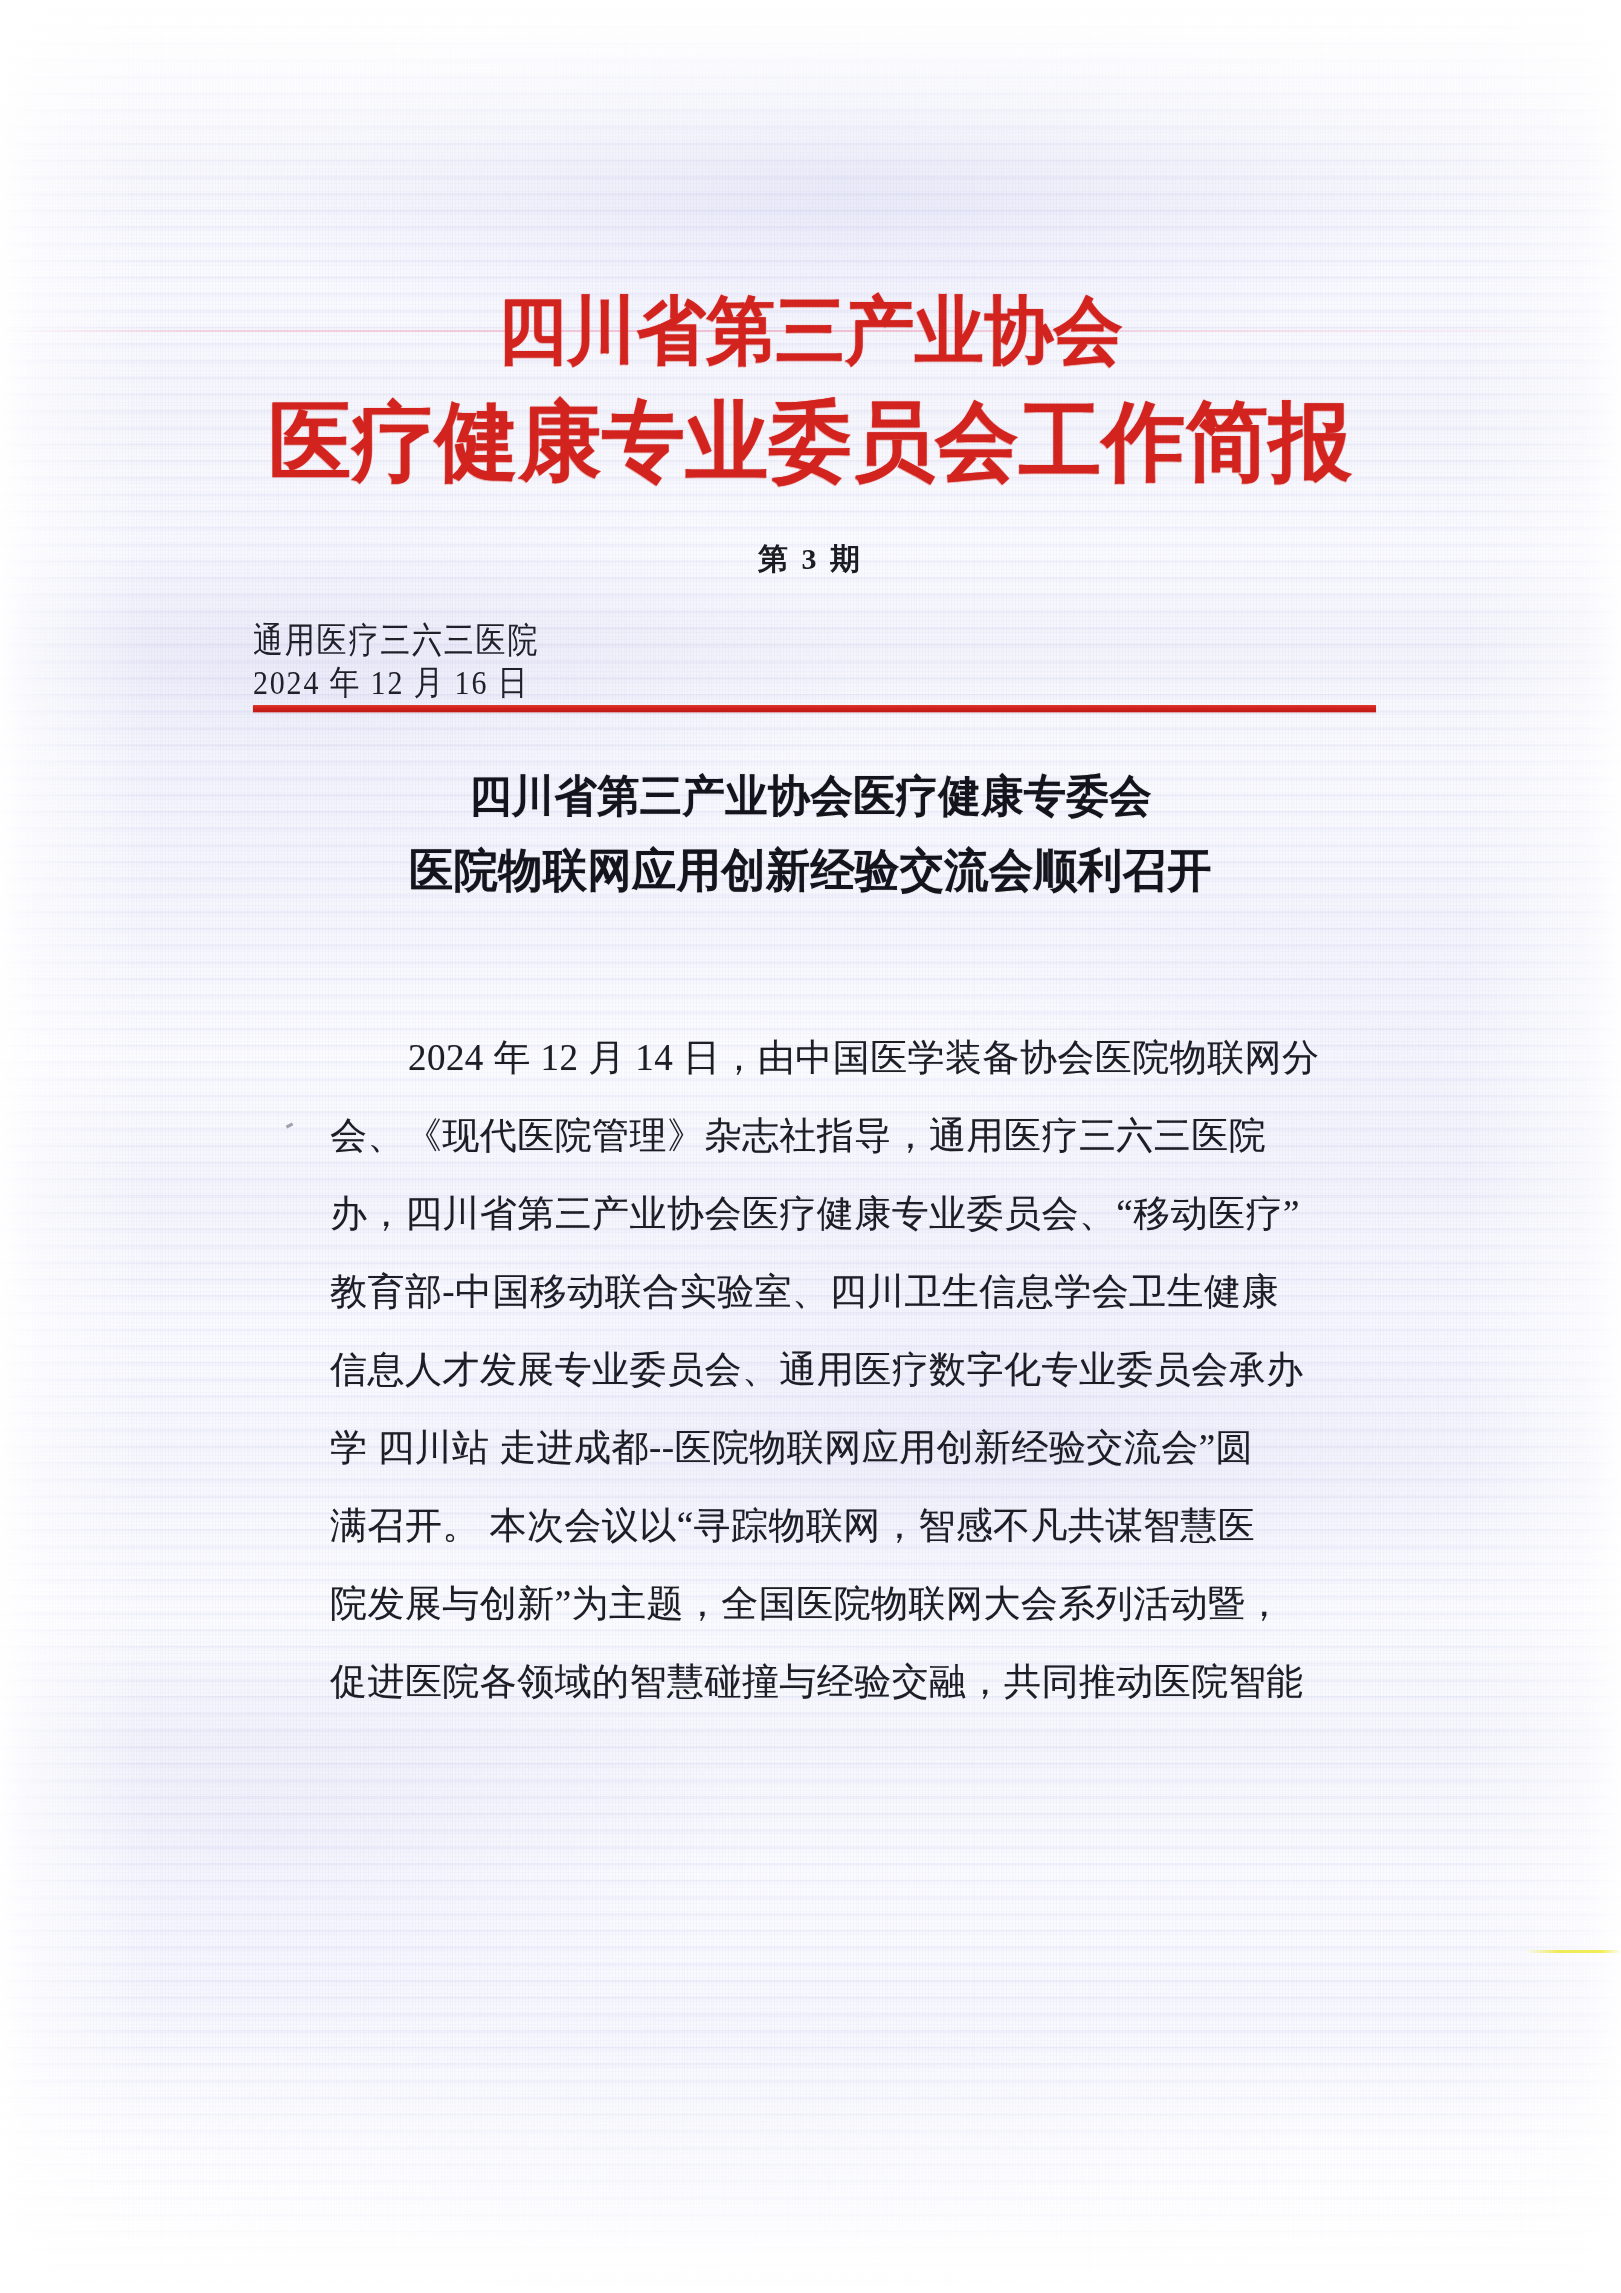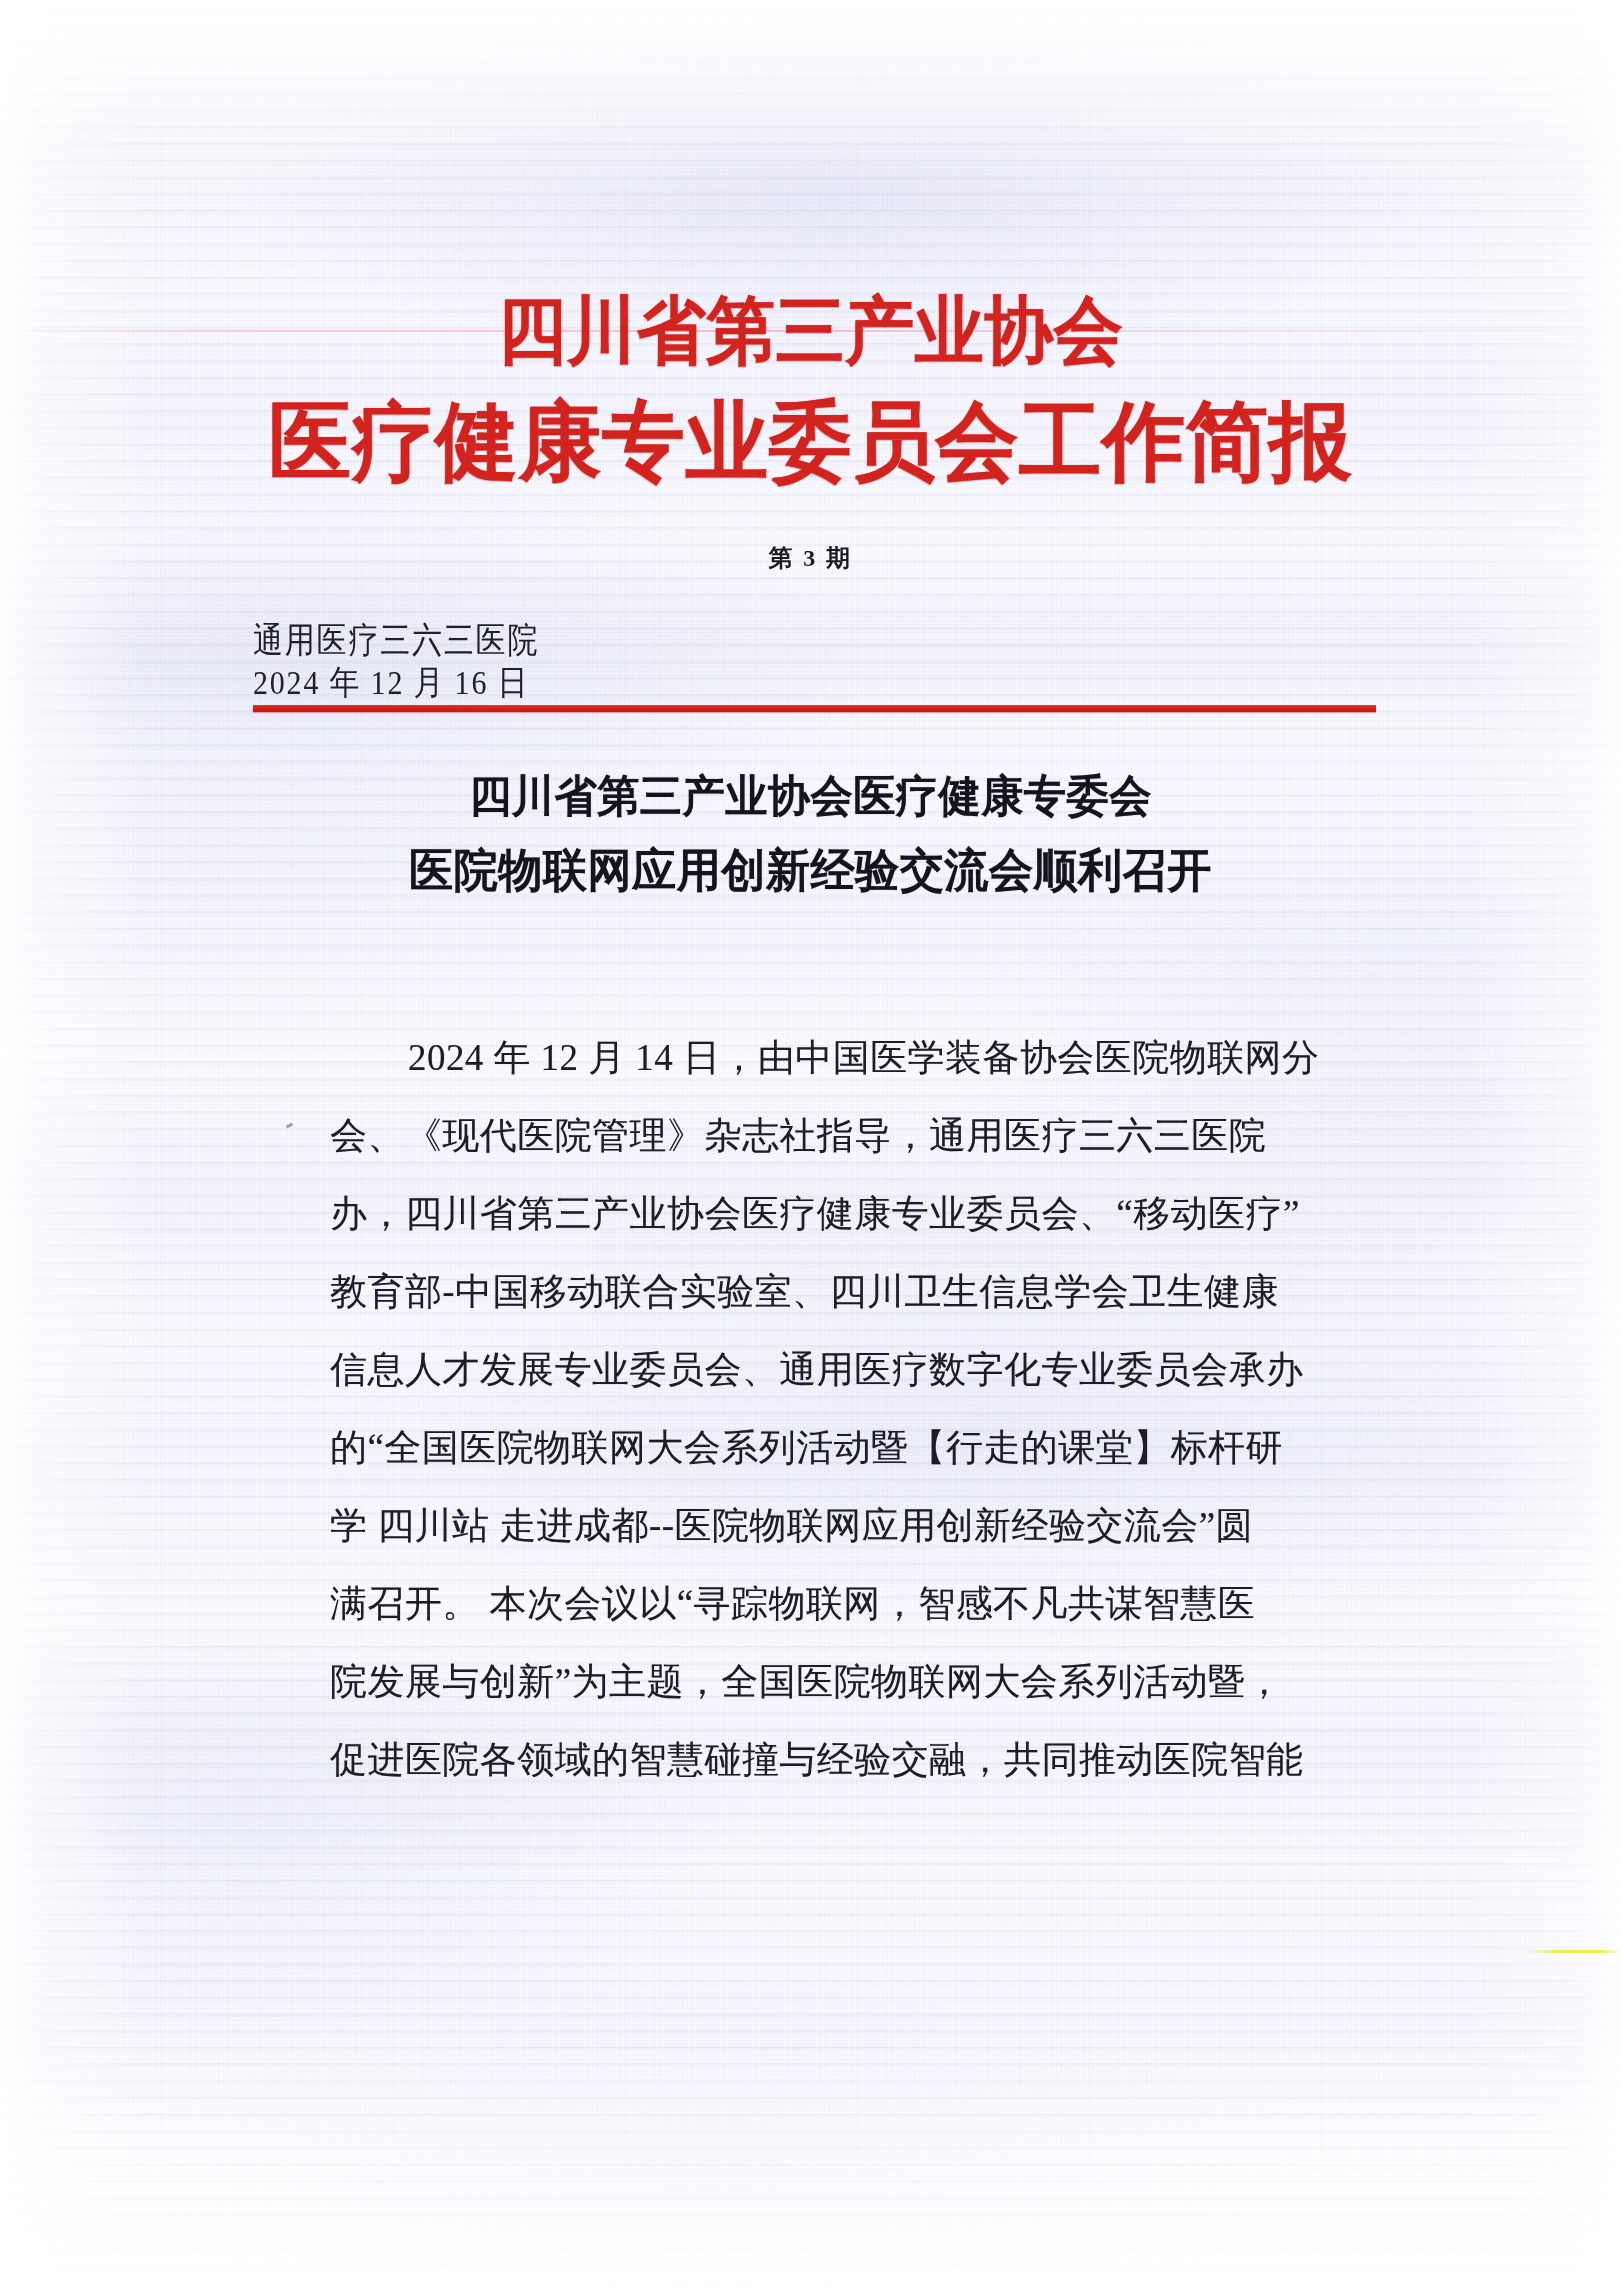--- a/index.html
+++ b/index.html
@@ -152,21 +152,21 @@
     font-size: 86px;
     line-height: 102px;
     transform: scaleX(0.96);
   }
 
   .issue {
     position: absolute;
     left: 0; top: 537px;
     width: 1621px;
     text-align: center;
-    font-size: 24px;
+    font-size: 30px;
     line-height: 43px;
     color: #1b1b22;
     font-family: "Liberation Serif", "DejaVu Serif", serif;
     font-weight: 700;
     letter-spacing: 0.10em;
     white-space: nowrap;
   }
 
   .meta-row {
     position: absolute;
@@ -269,21 +269,20 @@
     <div class="article-title l1">四川省第三产业协会医疗健康专委会</div>
 
     <div class="article-title l2">医院物联网应用创新经验交流会顺利召开</div>
 
     <div class="body">
       <div class="body-line indent">2024 年 12 月 14 日，由中国医学装备协会医院物联网分</div>
       <div class="body-line">会、《现代医院管理》杂志社指导，通用医疗三六三医院</div>
       <div class="body-line">办，四川省第三产业协会医疗健康专业委员会、“移动医疗”</div>
       <div class="body-line">教育部-中国移动联合实验室、四川卫生信息学会卫生健康</div>
       <div class="body-line">信息人才发展专业委员会、通用医疗数字化专业委员会承办</div>
-      <div class="body-line">的“全国医院物联网大会系列活动暨【行走的课堂】标杆研</div>
       <div class="body-line">学 四川站 走进成都--医院物联网应用创新经验交流会”圆</div>
       <div class="body-line">满召开。 本次会议以“寻踪物联网，智感不凡共谋智慧医</div>
       <div class="body-line">院发展与创新”为主题，全国医院物联网大会系列活动暨，</div>
       <div class="body-line">促进医院各领域的智慧碰撞与经验交融，共同推动医院智能</div>
     </div>
 
   </div>
 </div>
 
 

